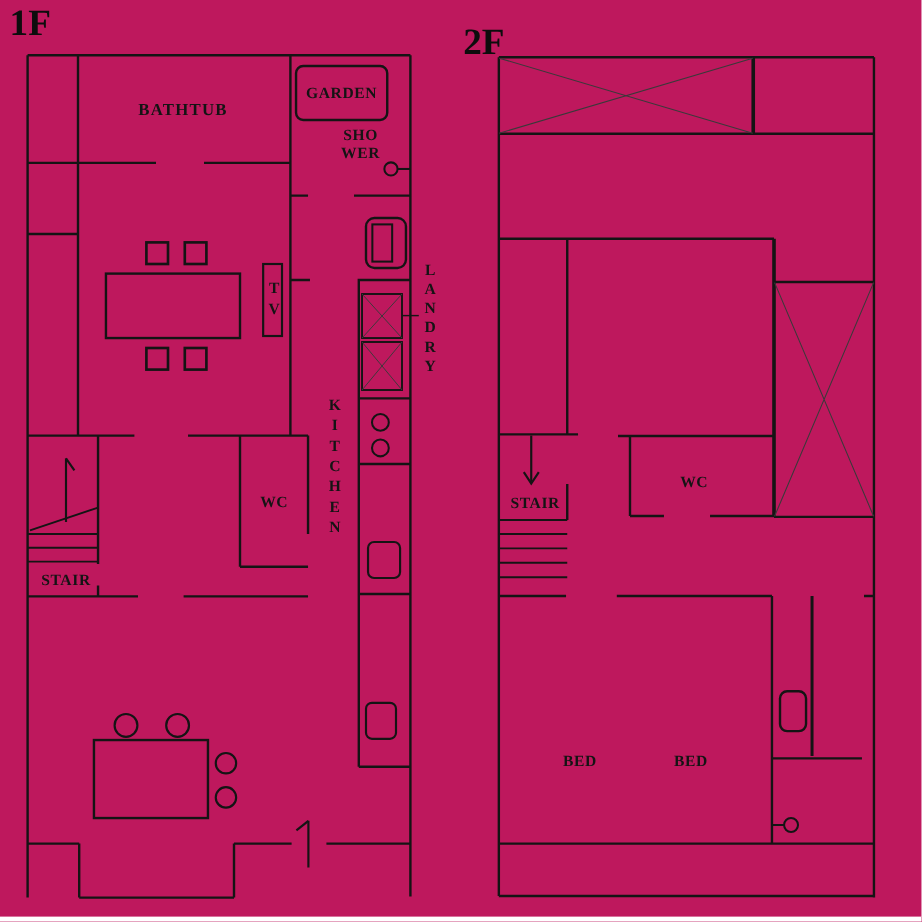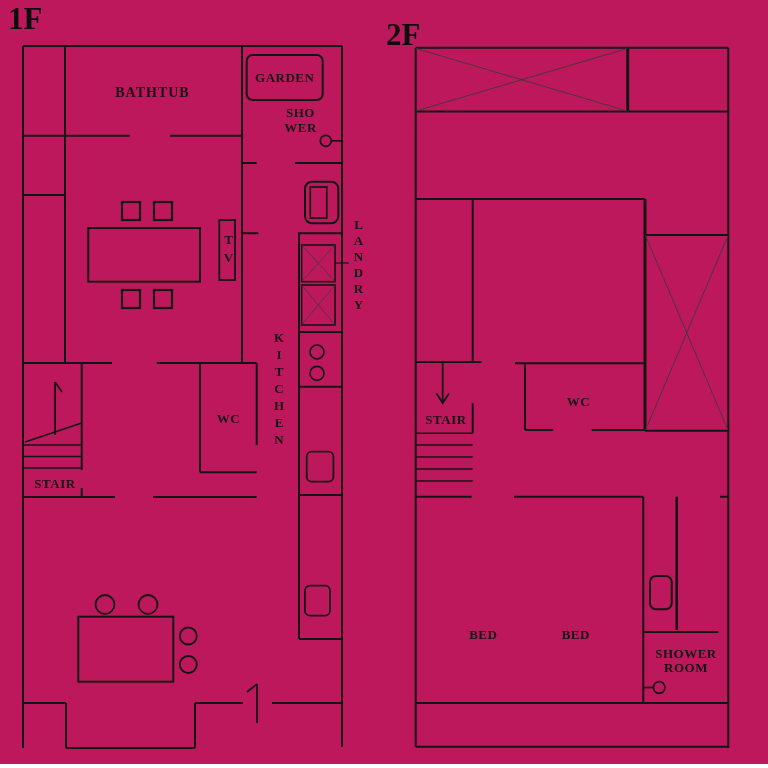--- a/index.html
+++ b/index.html
@@ -173,15 +173,14 @@
   <div class="label vtext v-tv" style="left:227.5px;top:250px;">TV</div>
   <div class="label vtext v-landry" style="left:357.5px;top:264.5px;">LANDRY</div>
   <div class="label vtext v-kitchen" style="left:278px;top:389px;">KITCHEN</div>
   <div class="label" style="left:228.5px;top:419px;">WC</div>
   <div class="label" style="left:55px;top:484px;">STAIR</div>
 
   <div class="label" style="left:446px;top:419.5px;">STAIR</div>
   <div class="label" style="left:578.5px;top:401.5px;">WC</div>
   <div class="label" style="left:483.3px;top:634.5px;">BED</div>
   <div class="label" style="left:575.8px;top:634.5px;">BED</div>
-  <div class="label wrap" style="left:686px;top:661.5px;width:100px;">SHOWER ROOM</div>
 
 </div>
 
 </body></html>

